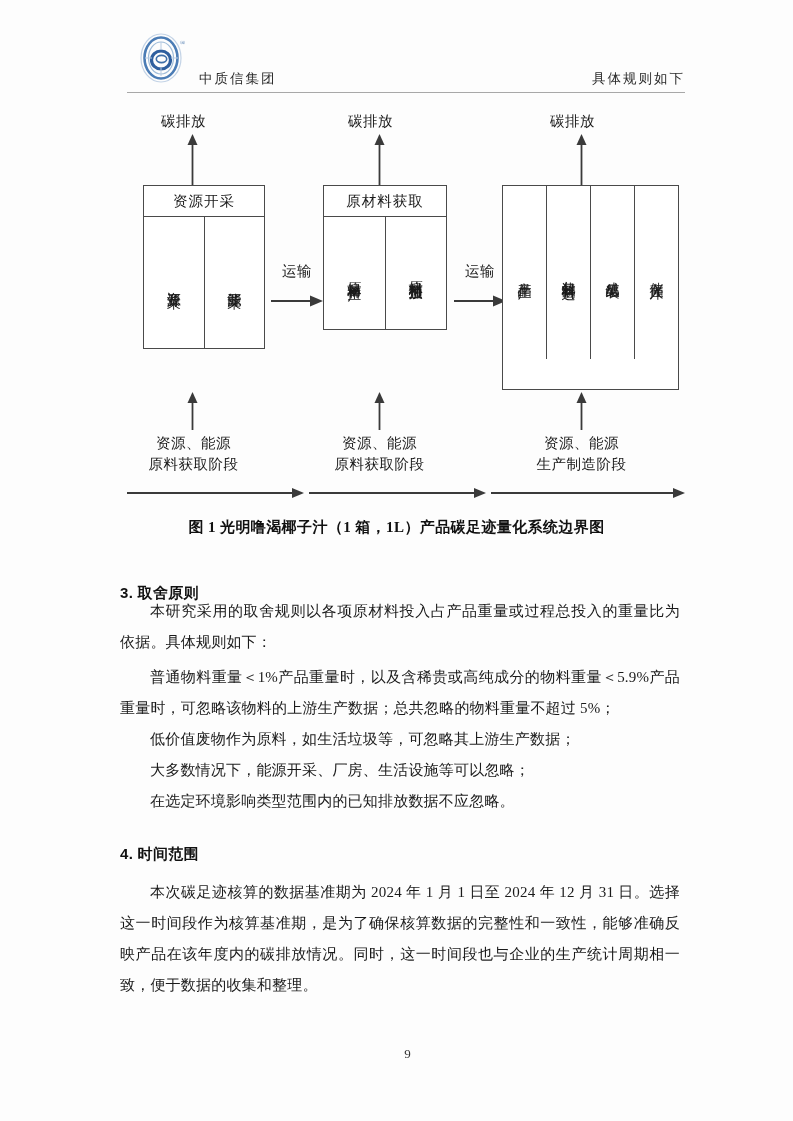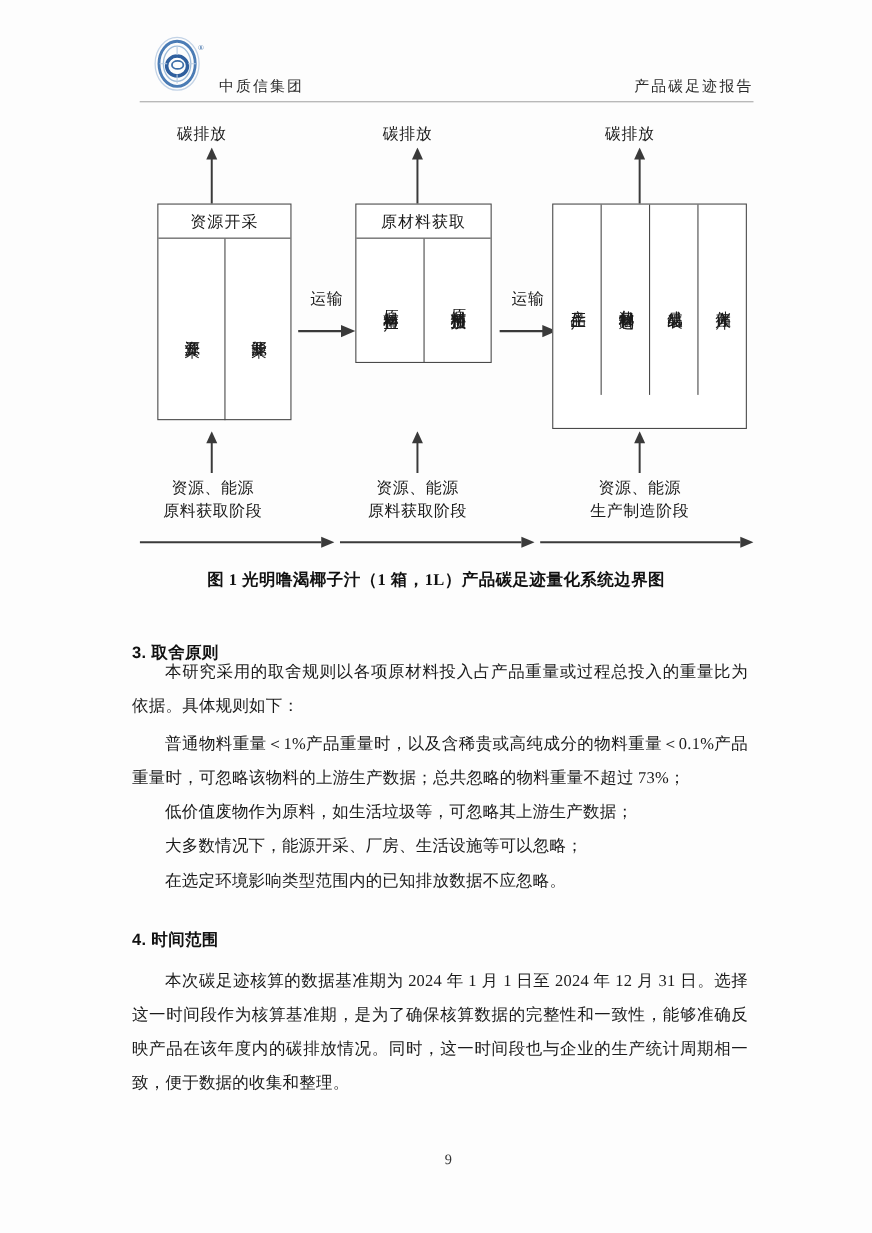--- a/index.html
+++ b/index.html
@@ -204,32 +204,32 @@
         <ellipse cx="26" cy="28" rx="16.5" ry="20.5" fill="none" stroke="#4b7cb5" stroke-width="2.6"></ellipse>
         <ellipse cx="26" cy="28" rx="12.5" ry="16" fill="none" stroke="#9fbcd9" stroke-width="1.2"></ellipse>
         <ellipse cx="26" cy="30" rx="9.5" ry="9" fill="none" stroke="#2f5f9e" stroke-width="3.2"></ellipse>
         <ellipse cx="26.5" cy="29" rx="5.2" ry="3.6" fill="none" stroke="#3f6fa8" stroke-width="1.6"></ellipse>
         <path d="M26 12 L26 20 M26 38 L26 46" stroke="#b7cbe2" stroke-width="1"></path>
         <path d="M10 28 L17 28 M36 28 L43 28" stroke="#b7cbe2" stroke-width="1"></path>
         <text x="45" y="15" font-size="7" fill="#3f6fa8" font-family="'Liberation Serif',serif">®</text>
       </svg>
     </div>
     <div id="company-name">中质信集团</div>
-    <div id="header-right">产品碳足迹报告</div>
+    <div id="header-right">具体规则如下</div>
   </div>
   <div id="header-rule"></div>
 
   <div id="diagram">
 
     <div class="emit-label" style="left:34px; top:0px;">碳排放</div>
     <svg class="up-arrow" style="left:60px; top:22px;" width="11" height="52">
       <line x1="5.5" y1="52" x2="5.5" y2="9" stroke="#3a3a3a" stroke-width="1.8"></line>
       <polygon points="5.5,0 0.5,11 10.5,11" fill="#3a3a3a"></polygon>
     </svg>
-    <div class="stage-box" style="left:16px; top:73px; width:122px; height:197px;">
+    <div class="stage-box" style="left:16px; top:73px; width:122px; height:164px;">
       <div class="stage-head">资源开采</div>
       <div class="stage-cols">
         <div class="stage-col">
           <span class="vtext">资源开采</span>
         </div>
         <div class="stage-col">
           <span class="vtext">能源开采</span>
         </div>
       </div>
     </div>
@@ -323,21 +323,21 @@
     <svg class="axis-arrow" style="left:364px; top:375px;" width="194" height="12">
       <line x1="0" y1="6" x2="182" y2="6" stroke="#3a3a3a" stroke-width="1.8"></line>
       <polygon points="194,6 182,1 182,11" fill="#3a3a3a"></polygon>
     </svg>
   </div>
 
   <div id="fig-caption">图 1  光明噜渴椰子汁（1 箱，1L）产品碳足迹量化系统边界图</div>
 
   <div class="section-head" style="top:568px;margin-top:16px;">3. 取舍原则</div>
   <div class="para indent" style="top:596px;">本研究采用的取舍规则以各项原材料投入占产品重量或过程总投入的重量比为依据。具体规则如下：</div>
-  <div class="para indent" style="top:662px;">普通物料重量＜1%产品重量时，以及含稀贵或高纯成分的物料重量＜0.1%产品重量时，可忽略该物料的上游生产数据；总共忽略的物料重量不超过 73%；</div>
+  <div class="para indent" style="top:662px;">普通物料重量＜1%产品重量时，以及含稀贵或高纯成分的物料重量＜5.9%产品重量时，可忽略该物料的上游生产数据；总共忽略的物料重量不超过 5%；</div>
   <div class="para indent" style="top:724px;">低价值废物作为原料，如生活垃圾等，可忽略其上游生产数据；</div>
   <div class="para indent" style="top:755px;">大多数情况下，能源开采、厂房、生活设施等可以忽略；</div>
   <div class="para indent" style="top:786px;">在选定环境影响类型范围内的已知排放数据不应忽略。</div>
 
   <div class="section-head" style="top:845px;">4. 时间范围</div>
   <div class="para indent" style="top:877px;">本次碳足迹核算的数据基准期为 2024 年 1 月 1 日至 2024 年 12 月 31 日。选择这一时间段作为核算基准期，是为了确保核算数据的完整性和一致性，能够准确反映产品在该年度内的碳排放情况。同时，这一时间段也与企业的生产统计周期相一致，便于数据的收集和整理。</div>
 
   <div id="page-number">9</div>
 
 </div>

